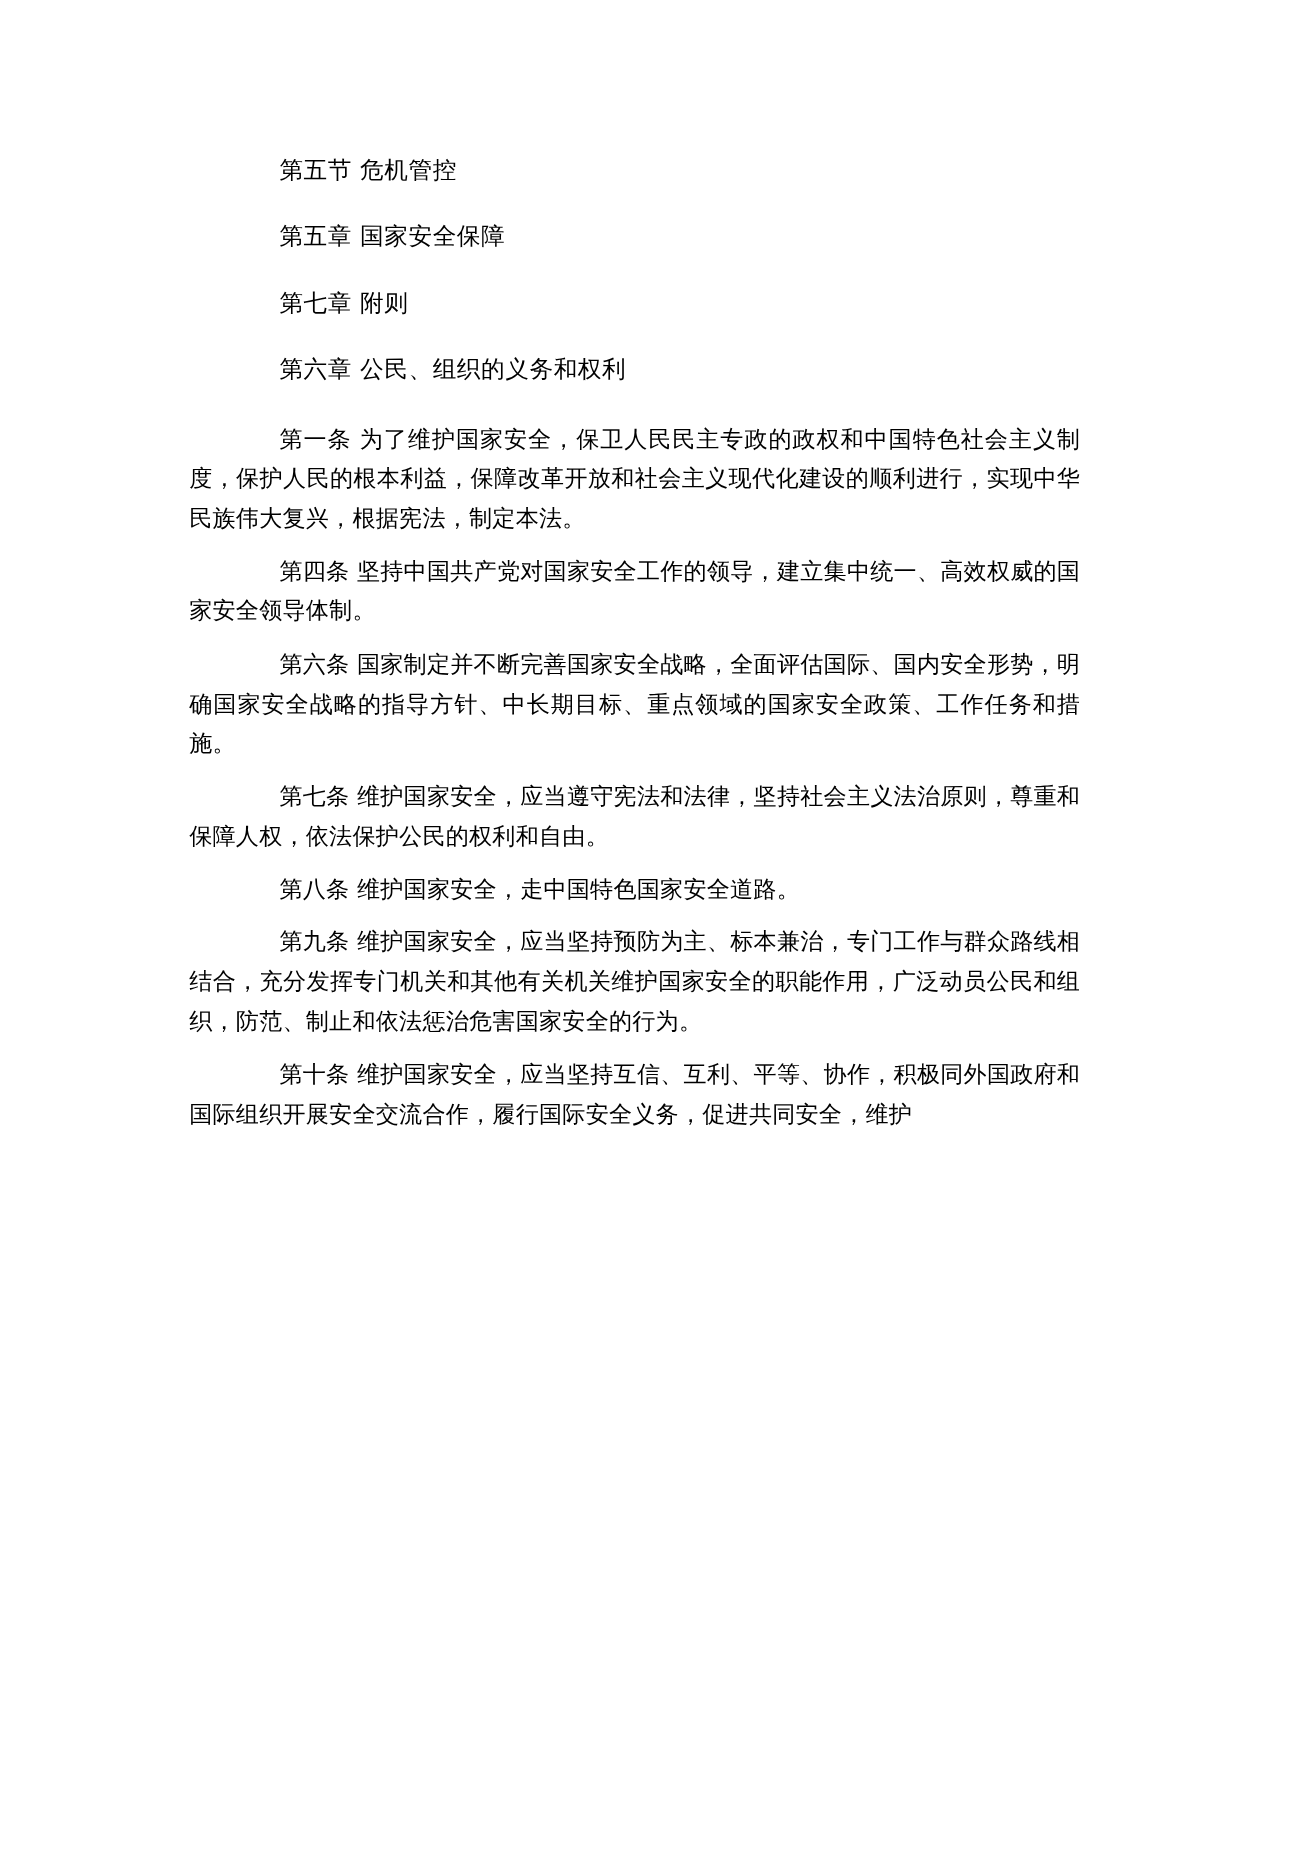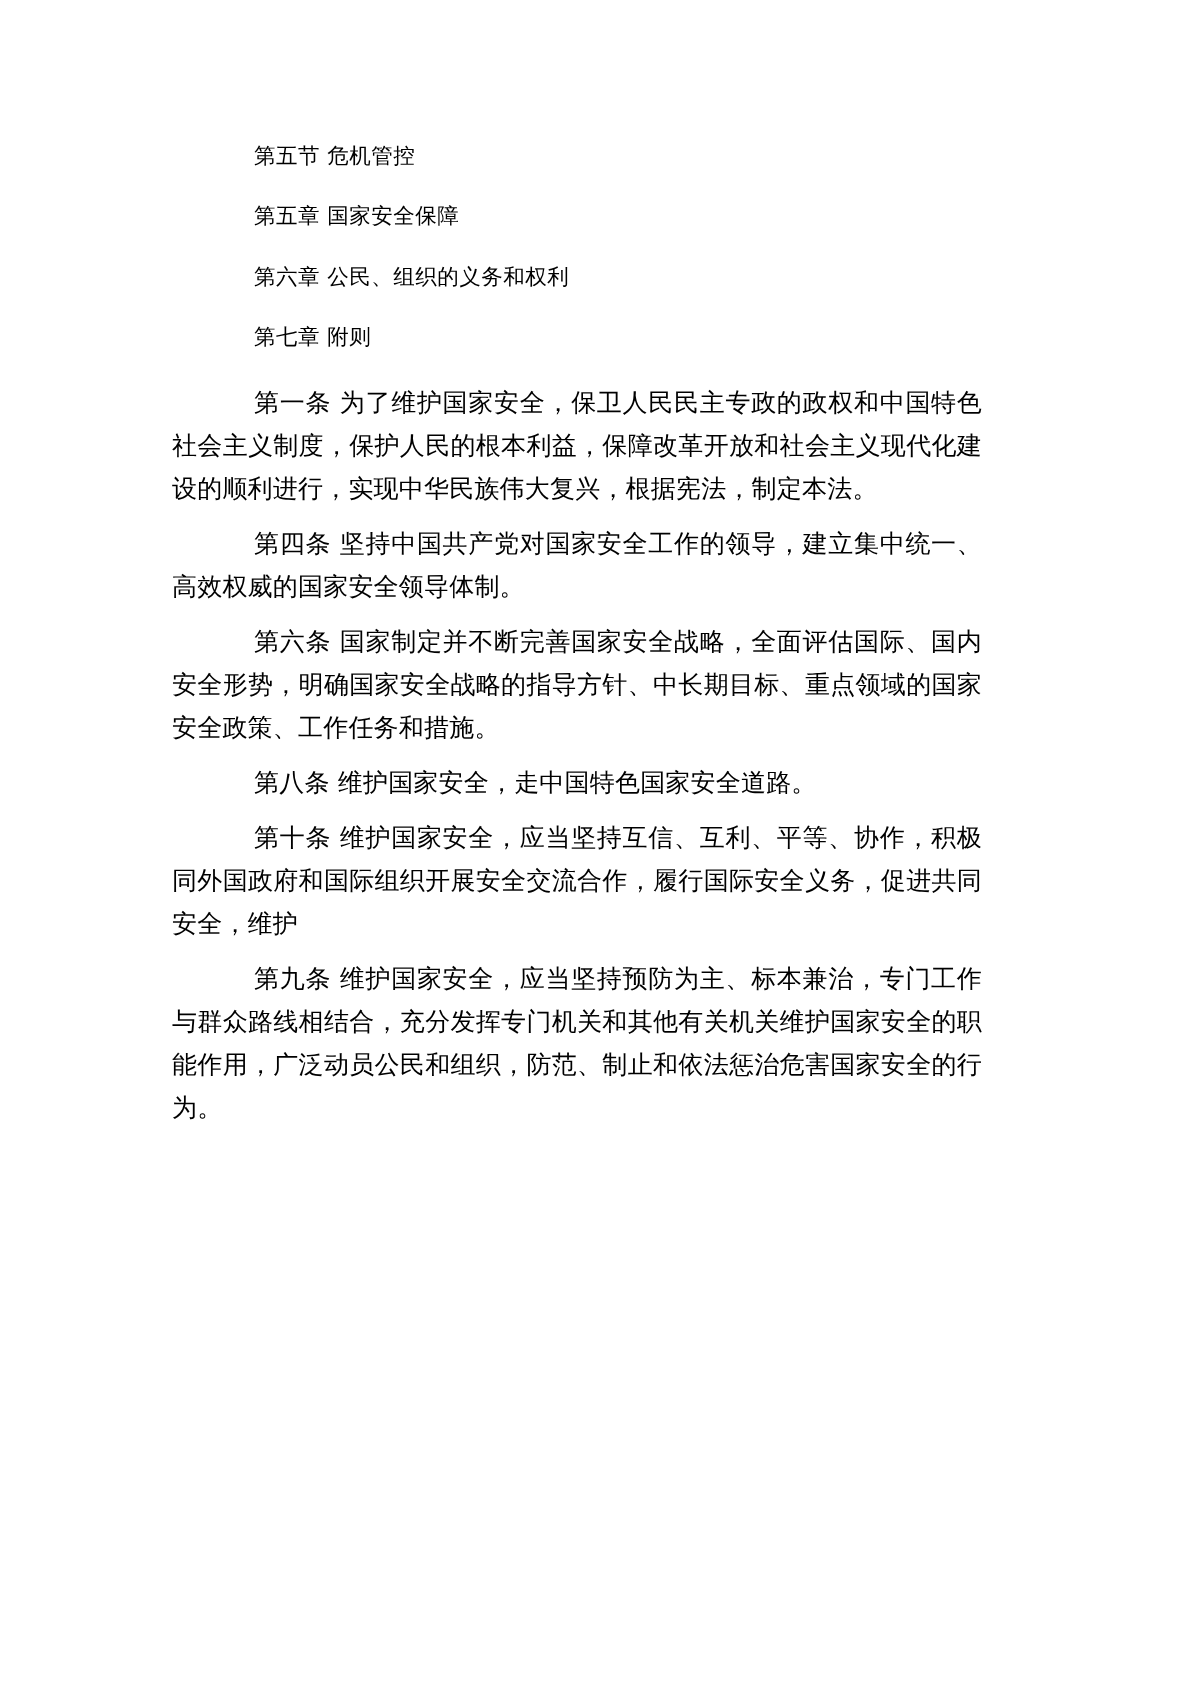--- a/index.html
+++ b/index.html
@@ -36,45 +36,46 @@
   }
   .chapter-heading {
     font-size: 21.5px;
     font-weight: bold;
     line-height: 1.5;
     margin: 34px 0 20px 0;
     padding-left: 82px;
     letter-spacing: 0.5px;
   }
   .para {
-    font-size: 25px;
+    font-size: 21px;
     line-height: 1.72;
     margin: 0 0 12px 0;
     text-align: justify;
     text-justify: inter-ideograph;
     text-indent: 82px;
     letter-spacing: 0.2px;
   }
   .para:last-child {
     margin-bottom: 0;
   }
 </style>
 </head>
 <body>
 
 <div class="page">
   <div class="content">
 
     <p class="toc-line">第五节  危机管控</p>
     <p class="toc-line">第五章  国家安全保障</p>
+    <p class="toc-line">第七章  附则</p>
     <p class="toc-line">第六章  公民、组织的义务和权利</p>
-    <p class="toc-line">第七章  附则</p>
 
 
     <p class="para">第一条  为了维护国家安全，保卫人民民主专政的政权和中国特色社会主义制度，保护人民的根本利益，保障改革开放和社会主义现代化建设的顺利进行，实现中华民族伟大复兴，根据宪法，制定本法。</p>
     <p class="para">第四条  坚持中国共产党对国家安全工作的领导，建立集中统一、高效权威的国家安全领导体制。</p>
     <p class="para">第六条  国家制定并不断完善国家安全战略，全面评估国际、国内安全形势，明确国家安全战略的指导方针、中长期目标、重点领域的国家安全政策、工作任务和措施。</p>
+    <p class="para">第七条  维护国家安全，应当遵守宪法和法律，坚持社会主义法治原则，尊重和保障人权，依法保护公民的权利和自由。</p>
     <p class="para">第八条  维护国家安全，走中国特色国家安全道路。</p>
+    <p class="para">第九条  维护国家安全，应当坚持预防为主、标本兼治，专门工作与群众路线相结合，充分发挥专门机关和其他有关机关维护国家安全的职能作用，广泛动员公民和组织，防范、制止和依法惩治危害国家安全的行为。</p>
     <p class="para">第十条  维护国家安全，应当坚持互信、互利、平等、协作，积极同外国政府和国际组织开展安全交流合作，履行国际安全义务，促进共同安全，维护</p>
-    <p class="para">第九条  维护国家安全，应当坚持预防为主、标本兼治，专门工作与群众路线相结合，充分发挥专门机关和其他有关机关维护国家安全的职能作用，广泛动员公民和组织，防范、制止和依法惩治危害国家安全的行为。</p>
 
   </div>
 </div>
 
 </body></html>

